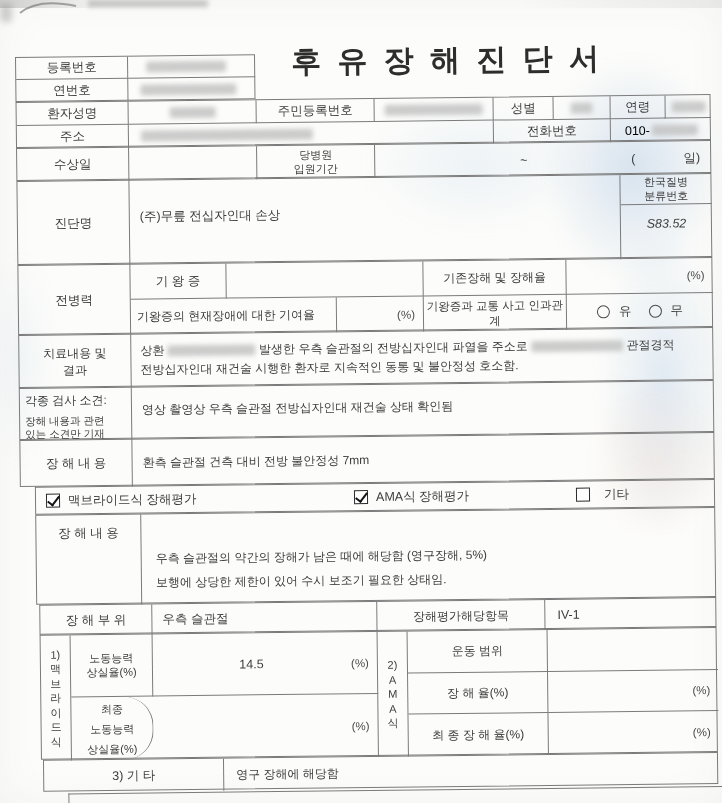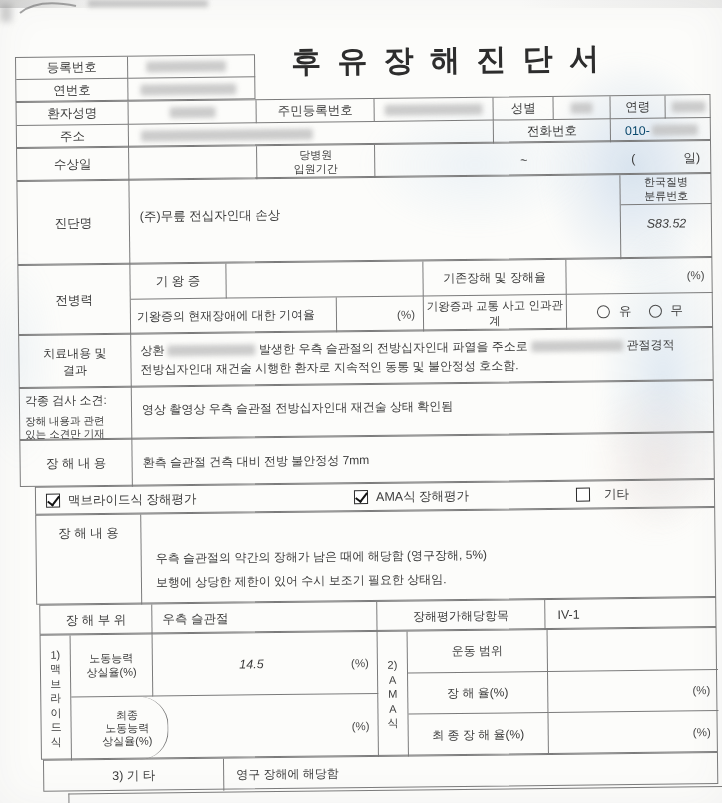--- a/index.html
+++ b/index.html
@@ -29,21 +29,21 @@
   .unit{position:absolute;right:8px;top:50%;transform:translateY(-50%);font-size:11.5px;color:#4a4a4a;}
   .redact{display:inline-block;background:#c3c3c3;filter:blur(2.4px);border-radius:2px;height:11px;vertical-align:middle;opacity:.85;}
   .title{position:absolute;left:246px;top:-14px;width:372px;height:44px;
          font-size:30px;font-weight:bold;letter-spacing:4px;color:#2d2d2d;
          display:flex;align-items:center;justify-content:center;white-space:nowrap;}
   .checkbox{display:inline-block;width:14px;height:14px;border:1.6px solid #2b2b2b;background:#fff;position:relative;box-sizing:border-box;flex:none;}
   .checkbox.checked::after{content:"";position:absolute;left:3px;top:-1px;width:5px;height:10px;
          border-right:2px solid #141414;border-bottom:2px solid #141414;transform:rotate(38deg);}
   .radio{display:inline-block;width:13px;height:13px;border:1.4px solid #4a4a4a;border-radius:50%;box-sizing:border-box;background:transparent;flex:none;}
   .cbgrp{position:absolute;top:0;height:100%;display:flex;align-items:center;gap:8px;font-size:12.5px;}
-  .txt{color:#0c4a6e;}
+  .txt{color:#000000;}
 </style>
 </head>
 <body>
 
 <div class="scan">
 
   <div class="blob" style="left:540px;top:55px;width:185px;height:230px;background:radial-gradient(ellipse at center,rgba(140,175,215,.33),rgba(140,175,215,0) 70%);"></div>
   <div class="blob" style="left:598px;top:230px;width:130px;height:300px;background:radial-gradient(ellipse at center,rgba(150,185,220,.26),rgba(150,185,220,0) 72%);"></div>
   <div class="blob" style="left:360px;top:95px;width:230px;height:140px;background:radial-gradient(ellipse at center,rgba(160,195,230,.16),rgba(160,195,230,0) 70%);"></div>
   <div class="blob" style="left:588px;top:380px;width:135px;height:160px;background:radial-gradient(ellipse at center,rgba(232,206,196,.28),rgba(232,206,196,0) 72%);"></div>
@@ -214,24 +214,24 @@
       <div class="cell bR ctr pre sm" style="left:0;top:0;width:30px;height:125px;line-height:14.5px;">1)
 맥
 브
 라
 이
 드
 식</div>
       <div class="cell bR bB ctr pre sm" style="left:30px;top:0;width:82px;height:62px;">노동능력
 상실율(%)</div>
       <div class="cell bR bB" style="left:112px;top:0;width:225px;height:62px;">
-        <span style="position:absolute;left:44%;top:50%;transform:translate(-50%,-50%);font-style:italic;">14.5</span>
-        <span class="unit">(%)</span>
-      </div>
-      <div class="cell bR ctr pre sm" style="left:45px;top:62px;width:82px;height:63px;line-height:13px;border-radius:29px;">최종
+        <span style="position:absolute;left:44%;top:50%;transform:translate(-50%,-50%);">14.5</span>
+        <span class="unit">(%)</span>
+      </div>
+      <div class="cell bR ctr pre sm" style="left:30px;top:62px;width:82px;height:63px;line-height:20px;border-radius:29px;">최종
 노동능력
 상실율(%)</div>
       <div class="cell bR" style="left:112px;top:62px;width:225px;height:63px;">
         <span style="position:absolute;left:44%;top:50%;transform:translate(-50%,-50%);"></span>
         <span class="unit">(%)</span>
       </div>
 
       <div class="cell bR ctr pre sm" style="left:337px;top:0;width:30px;height:125px;line-height:14.5px;">2)
 A
 M

